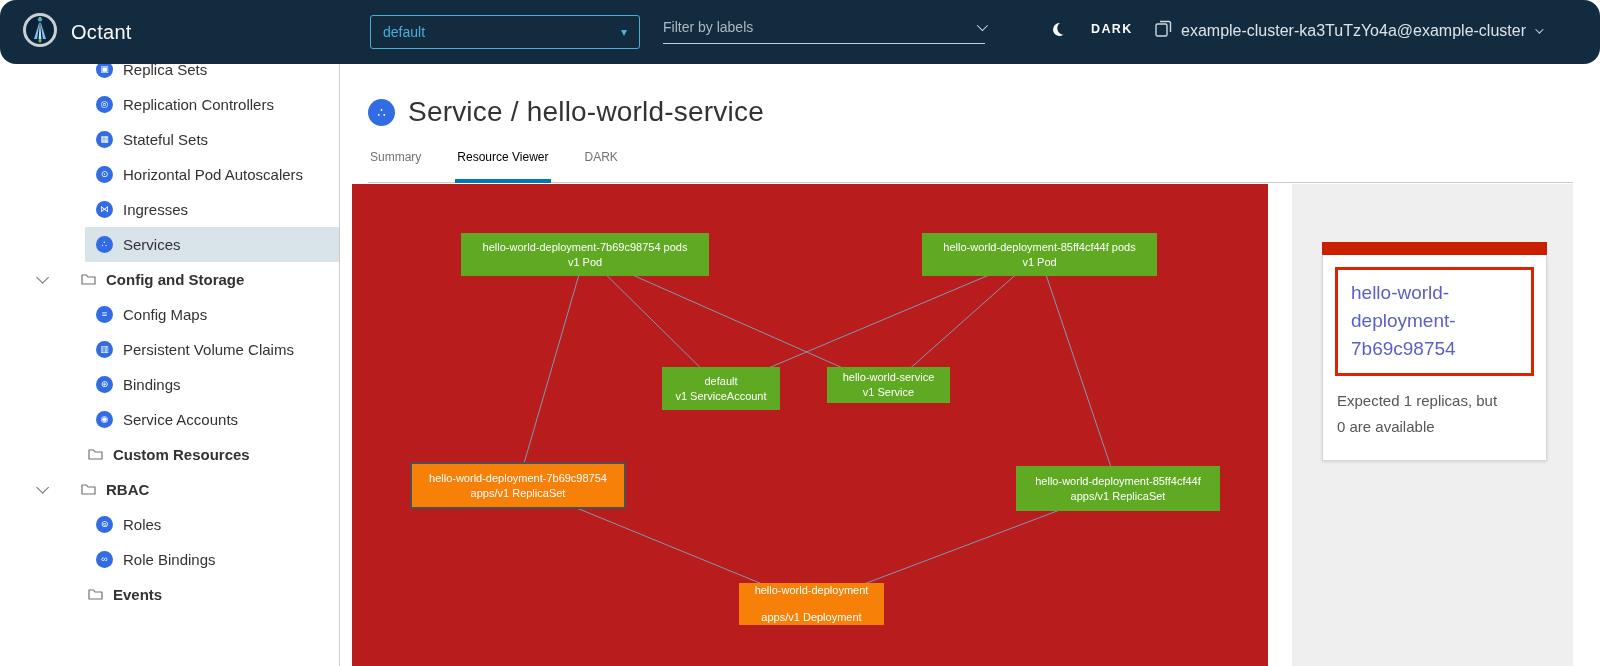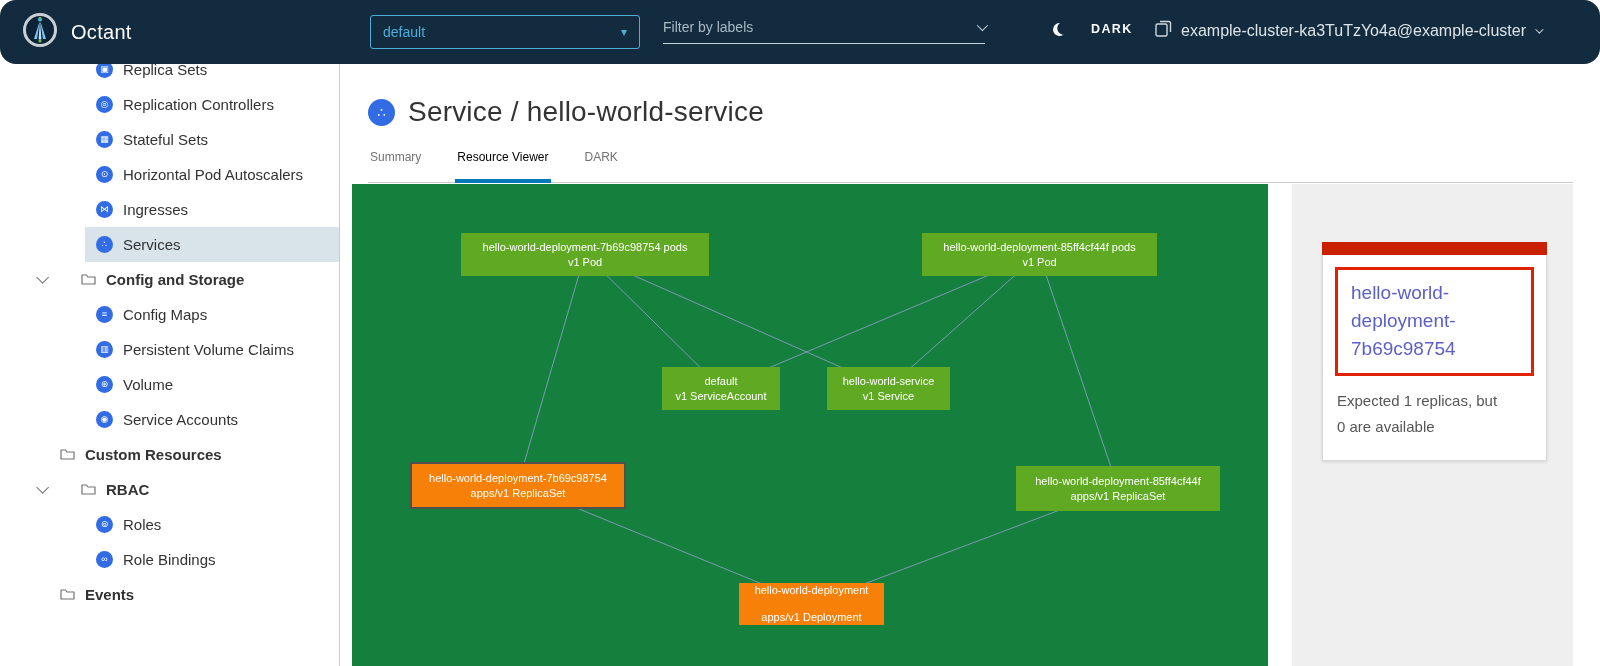--- a/index.html
+++ b/index.html
@@ -22,39 +22,39 @@
   .cluster-menu { position:absolute; left:1155px; top:20px; display:flex; align-items:center; cursor:pointer; }
   .cluster-menu .lbl { color:#dce3e8; font-size:16px; margin:0 9px 0 9px; }
   .cluster-menu .chev { width:6px; height:6px; }
 
   
   .sidebar { position:absolute; left:0; top:64px; width:340px; height:602px; background:#fff; border-right:1px solid #ccc; overflow:hidden; z-index:10; }
   .nav-list { margin-top:-12px; }
   .nav-item { position:relative; height:35px; display:flex; align-items:center; font-size:15px; color:#333; cursor:pointer; white-space:nowrap; }
   .nav-item.child { padding-left:96px; }
   .nav-item.section { padding-left:36px; font-weight:bold; }
-  .nav-item.folder-only { padding-left:60px; font-weight:bold; }
+  .nav-item.folder-only { padding-left:60px; font-weight:bold;margin-left:28px; }
   .nav-item.selected { background:linear-gradient(to right, transparent 85px, #D8E3EA 85px); }
   .k8s-icon { width:17px; height:17px; border-radius:50%; background:#326CE5; color:#fff; font-size:9px; line-height:17px; text-align:center; margin-right:10px; flex:none; }
   .nav-chev { width:9px; height:9px; border-right:1.6px solid #737373; border-bottom:1.6px solid #737373; transform:rotate(45deg) translateY(-3px); margin-right:22px; flex:none; }
   .folder-svg { margin-right:10px; flex:none; }
   .section .folder-svg { margin-left:14px; }
 
   
   .content { position:absolute; left:341px; top:64px; width:1259px; height:602px; background:#fff; }
   .page-title-row { position:absolute; left:27px; top:32px; display:flex; align-items:center; }
   .title-icon { width:27px; height:27px; border-radius:50%; background:#326CE5; color:#fff; font-size:13px; line-height:27px; text-align:center; margin-right:13px; }
   .page-title { font-size:28px; color:#333; letter-spacing:.2px; }
   .tabs-row { position:absolute; left:27px; top:86px; width:1205px; height:33px; border-bottom:1px solid #ccc; display:flex; }
   .tab { position:relative; font-size:12px; color:#737373; margin-right:32px; padding:0 2px 12px 2px; cursor:pointer; }
   .tab.active { color:#000000; font-weight:500; }
   .tab.active::after { content:""; position:absolute; left:0; right:0; bottom:-1px; height:4px; background:#0079B8; }
 
   
-  .graph-panel { position:absolute; left:11px; top:120px; width:916px; height:482px; background:#15803d; }
+  .graph-panel { position:absolute; left:11px; top:120px; width:916px; height:482px; background:#b91c1c; }
   .edges { position:absolute; left:0; top:0; }
   .node { position:absolute; color:#fff; font-size:11px; line-height:1.35; text-align:center; display:flex; flex-direction:column; justify-content:center; cursor:pointer; }
   .node.green { background:#60A923; }
   .node.orange { background:#F78108; }
   .node.sel { border:2px solid #4F4F4F; }
 
   
   .detail-panel { position:absolute; left:951px; top:120px; width:281px; height:482px; background:#EFEFEF; }
   .detail-card { position:absolute; left:30px; top:58px; width:225px; }
   .card-statusbar { height:13px; background:#C92100; }
@@ -160,21 +160,21 @@
         <span>Config Maps</span>
       </div>
 
       <div class="nav-item child">
         <span class="k8s-icon">▥</span>
         <span>Persistent Volume Claims</span>
       </div>
 
       <div class="nav-item child">
         <span class="k8s-icon">⊛</span>
-        <span>Volume</span>
+        <span>Bindings</span>
       </div>
 
       <div class="nav-item child">
         <span class="k8s-icon">◉</span>
         <span>Service Accounts</span>
       </div>
 
       <div class="nav-item folder-only">
         <span class="folder-svg">
           <svg width="15" height="13" viewBox="0 0 15 13">
@@ -251,21 +251,21 @@
       <div class="node green" style="left:570px;top:49px;width:235px;height:43px;text-align:center;">
         <span>hello-world-deployment-85ff4cf44f pods</span>
         <span>v1 Pod</span>
       </div>
 
       <div class="node green" style="left:310px;top:183px;width:118px;height:43px;">
         <span>default</span>
         <span>v1 ServiceAccount</span>
       </div>
 
-      <div class="node green" style="left:475px;top:183px;width:123px;height:43px;">
+      <div class="node green" style="left:475px;top:183px;width:123px;height:36px;">
         <span>hello-world-service</span>
         <span>v1 Service</span>
       </div>
 
       <div class="node orange sel" style="left:58px;top:278px;width:216px;height:47px;">
         <span>hello-world-deployment-7b69c98754</span>
         <span>apps/v1 ReplicaSet</span>
       </div>
 
       <div class="node green" style="left:664px;top:282px;width:204px;height:45px;">

